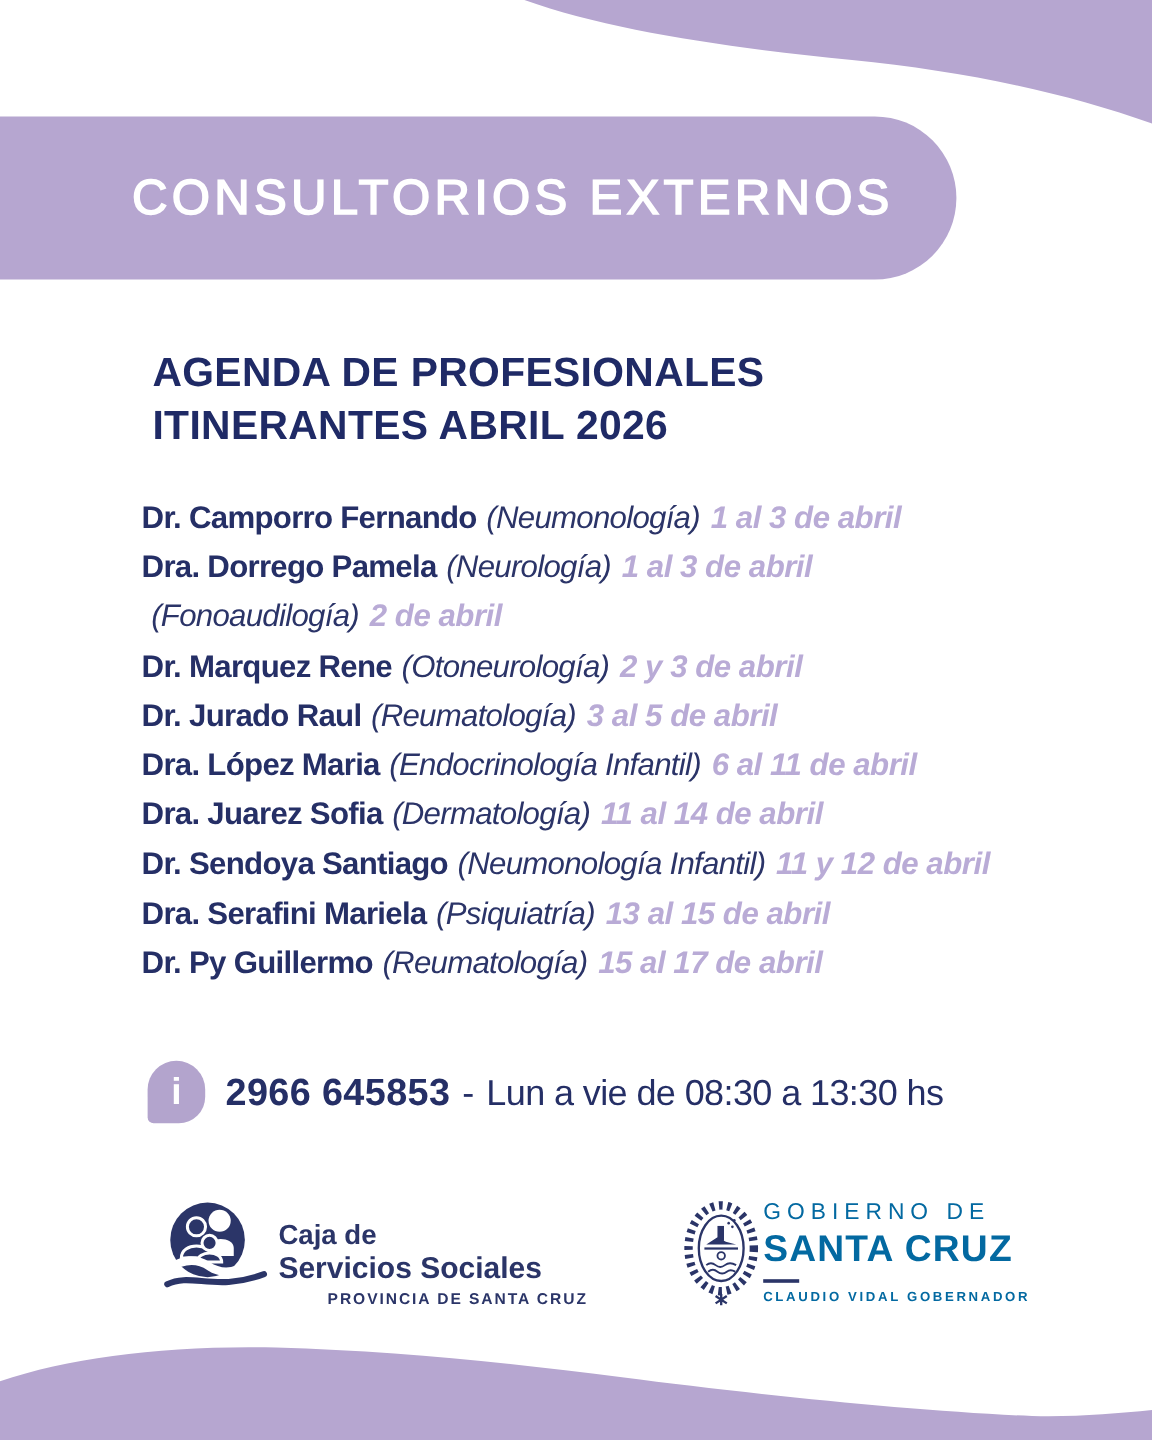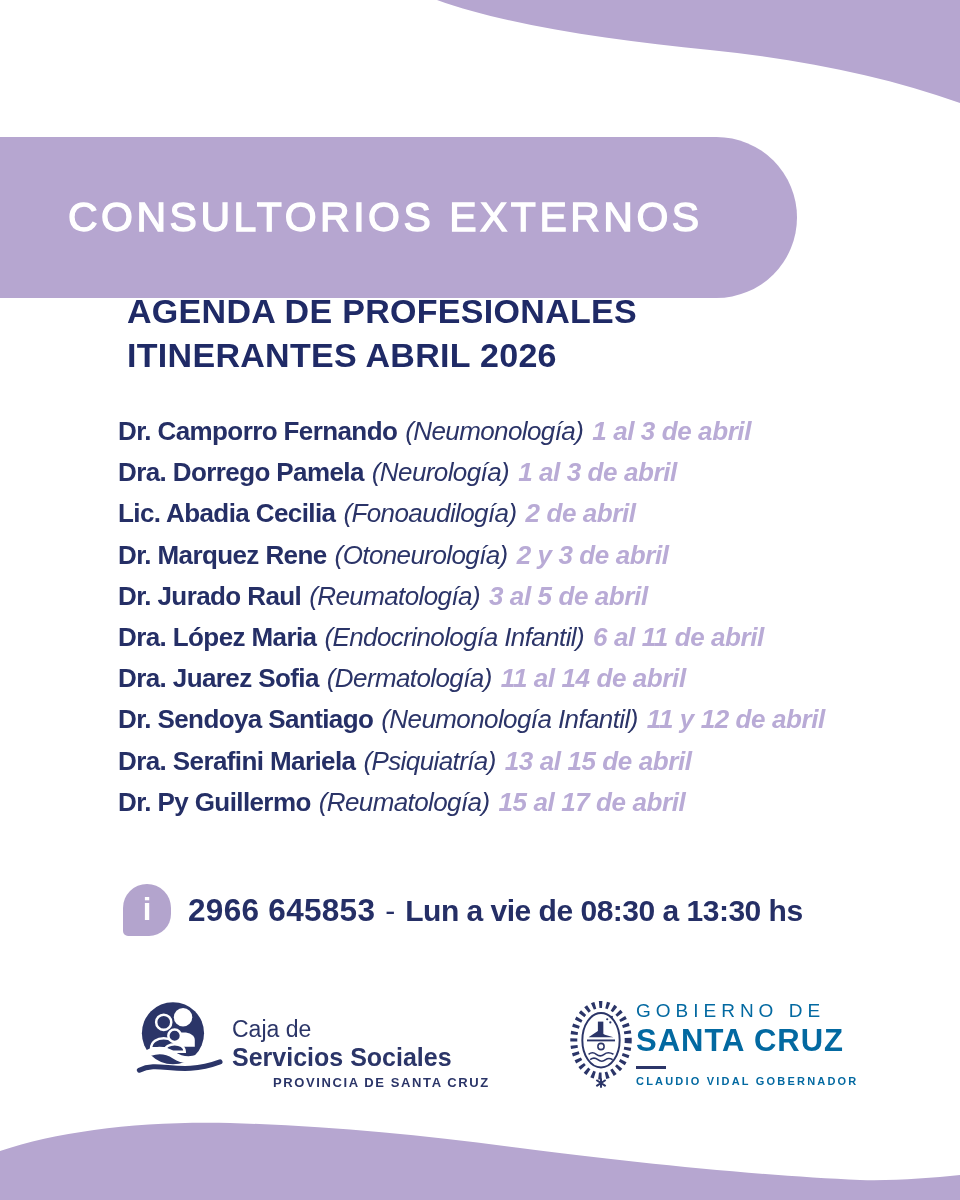--- a/index.html
+++ b/index.html
@@ -9,24 +9,24 @@
     font-family:"Liberation Sans", sans-serif;
   }
   svg { display:block; }
 
   
   .swoosh-top { position:absolute; top:0; left:0; width:960px; height:130px; }
   .bottom-wave { position:absolute; bottom:0; left:0; width:960px; height:125px; }
 
   
   .banner {
-    position:absolute; top:97px; left:0; width:797px; height:161px;
+    position:absolute; top:97px; left:0; width:797px; height:136px;
     background:#b6a6d0; border-radius:0 82px 82px 0;
     display:flex; flex-direction:column; justify-content:center;
-    padding-left:68px; box-sizing:border-box; color:#ffffff;margin-top:40px;
+    padding-left:110px; box-sizing:border-box; color:#ffffff;
   }
   .banner-line1 {
     font-size:41px; font-weight:400; letter-spacing:3.5px; line-height:1.15;
     -webkit-text-stroke:1.3px #ffffff;
   }
   .banner-line2 {
     font-size:60px; font-weight:700; font-style:italic;
     letter-spacing:2px; line-height:1.08;
   }
 
@@ -51,26 +51,26 @@
   .contact { position:absolute; left:123px; top:884px; display:flex; align-items:center; }
   .info-icon {
     width:48px; height:52px; background:#b3a4cd;
     border-radius:24px 24px 22px 5px;
     color:#ffffff; font-weight:700; font-size:31px;
     display:flex; align-items:center; justify-content:center;
   }
   .contact-text { margin-left:17px; color:#252f66; font-size:30px; display:flex; align-items:baseline; }
   .contact-text .phone { font-weight:700; font-size:31.5px; letter-spacing:0.3px; }
   .contact-text .sep   { margin:0 10px; font-weight:400; }
-  .contact-text .hours { font-weight:700; letter-spacing:-0.5px; }
+  .contact-text .hours { font-weight:400; letter-spacing:-0.5px; }
 
   
   .caja-logo { position:absolute; left:136px; top:999px; display:flex; align-items:flex-start; }
   .caja-text { margin-left:12px; color:#2b3568; margin-top:18px; }
-  .caja-l1 { font-size:23px; font-weight:400; line-height:1.12; }
+  .caja-l1 { font-size:23px; font-weight:700; line-height:1.12; }
   .caja-l2 { font-size:25px; font-weight:700; line-height:1.12; }
   .caja-l3 { font-size:13px; font-weight:700; letter-spacing:1.6px; margin-top:4px;padding-left:41px; }
 
   .gov-logo { position:absolute; left:566px; top:997px; display:flex; align-items:center; }
   .gov-text { color:#0369a1; }
   .gov-l1 { font-size:19px; font-weight:400; letter-spacing:5px; }
   .gov-l2 { font-size:31px; font-weight:700; letter-spacing:1px; margin-top:1px; }
   .gov-divider { width:30px; height:3px; background:#2b3568; margin:7px 0 6px 0; }
   .gov-l3 { font-size:11px; font-weight:700; letter-spacing:2.2px; }
 </style>
@@ -97,21 +97,20 @@
       <span class="name">Dr. Camporro Fernando</span>
       <span class="spec">(Neumonología)</span>
       <span class="dates">1 al 3 de abril</span>
     </div>
     <div class="row">
       <span class="name">Dra. Dorrego Pamela</span>
       <span class="spec">(Neurología)</span>
       <span class="dates">1 al 3 de abril</span>
     </div>
     <div class="row">
-      <span class="name">Lic. Abadia Cecilia</span>
       <span class="spec">(Fonoaudilogía)</span>
       <span class="dates">2 de abril</span>
     </div>
     <div class="row">
       <span class="name">Dr. Marquez Rene</span>
       <span class="spec">(Otoneurología)</span>
       <span class="dates">2 y 3 de abril</span>
     </div>
     <div class="row">
       <span class="name">Dr. Jurado Raul</span>

